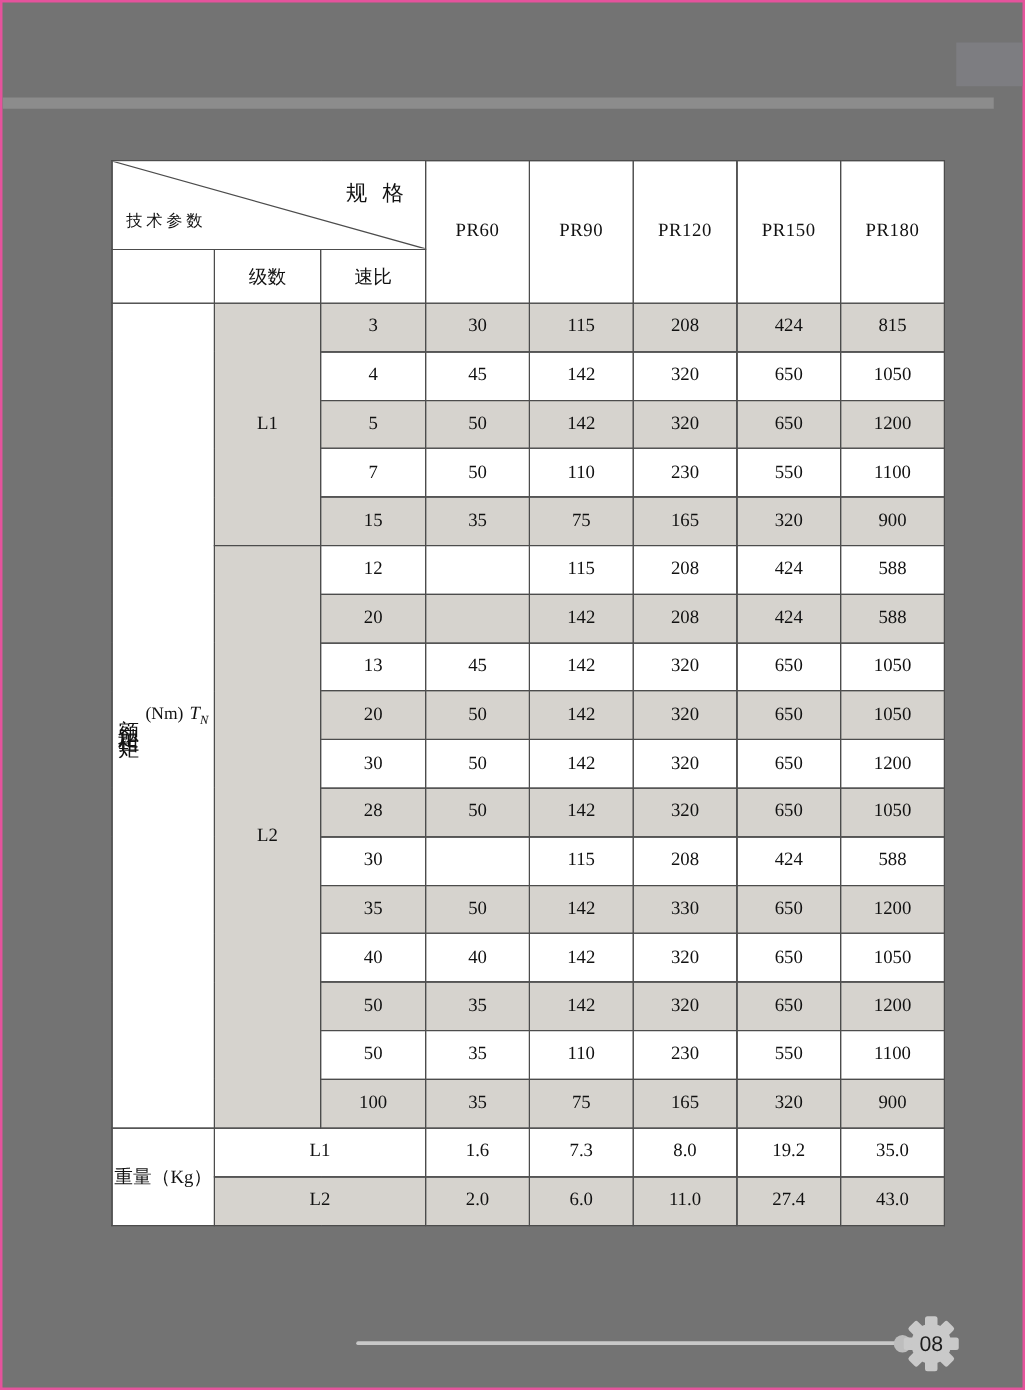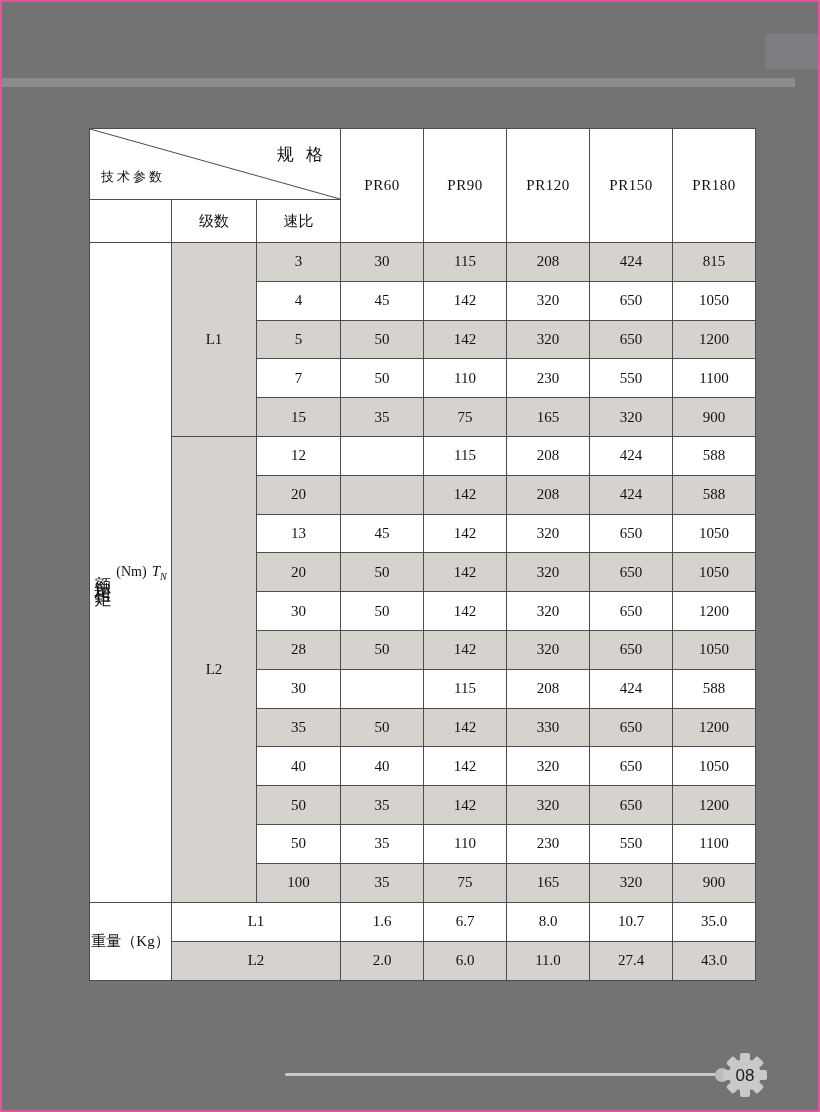--- a/index.html
+++ b/index.html
@@ -228,23 +228,23 @@
           <td class="vc sh">35</td>
           <td class="vc sh">75</td>
           <td class="vc sh">165</td>
           <td class="vc sh">320</td>
           <td class="vc sh">900</td>
         </tr>
         <tr class="wrow">
           <td class="wlabel" rowspan="2"><span class="u">重量</span><span>（Kg）</span></td>
           <td class="wstage" colspan="2">L1</td>
           <td class="vc">1.6</td>
-          <td class="vc">6.7</td>
+          <td class="vc">7.3</td>
           <td class="vc">8.0</td>
-          <td class="vc">10.7</td>
+          <td class="vc">19.2</td>
           <td class="vc">35.0</td>
         </tr>
         <tr class="wrow">
           <td class="wstage sh" colspan="2">L2</td>
           <td class="vc sh">2.0</td>
           <td class="vc sh">6.0</td>
           <td class="vc sh">11.0</td>
           <td class="vc sh">27.4</td>
           <td class="vc sh">43.0</td>
         </tr>

